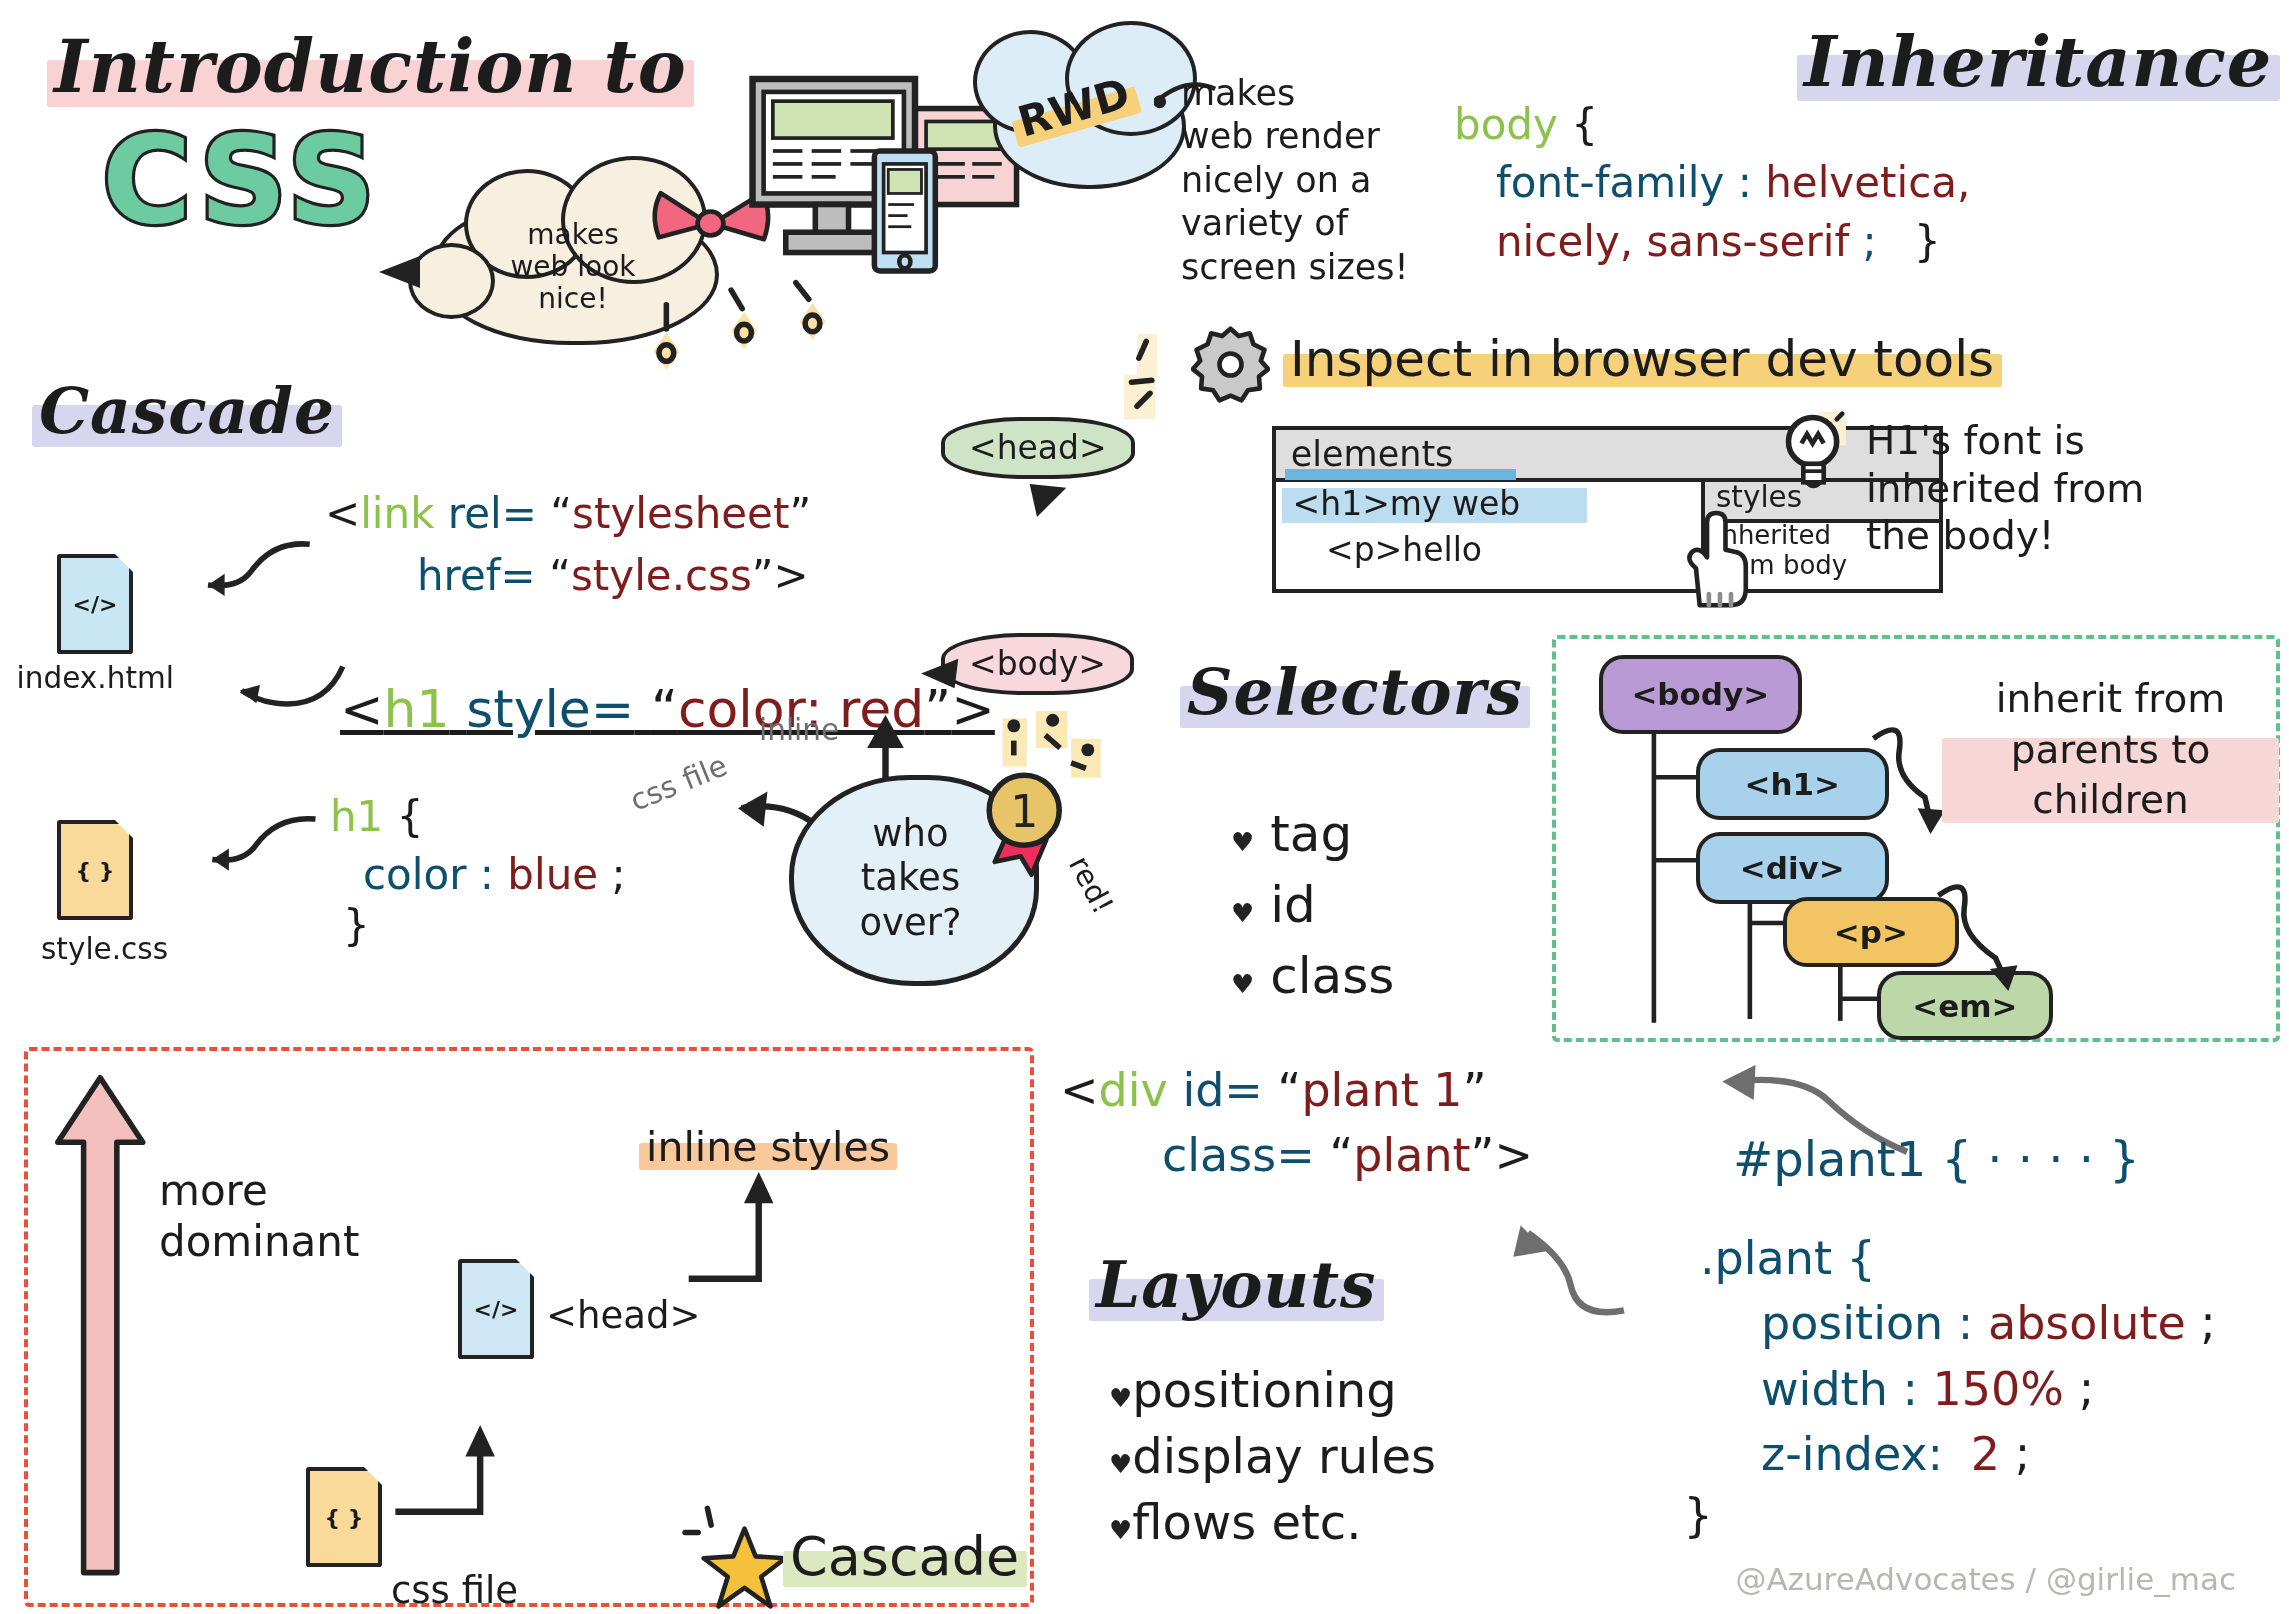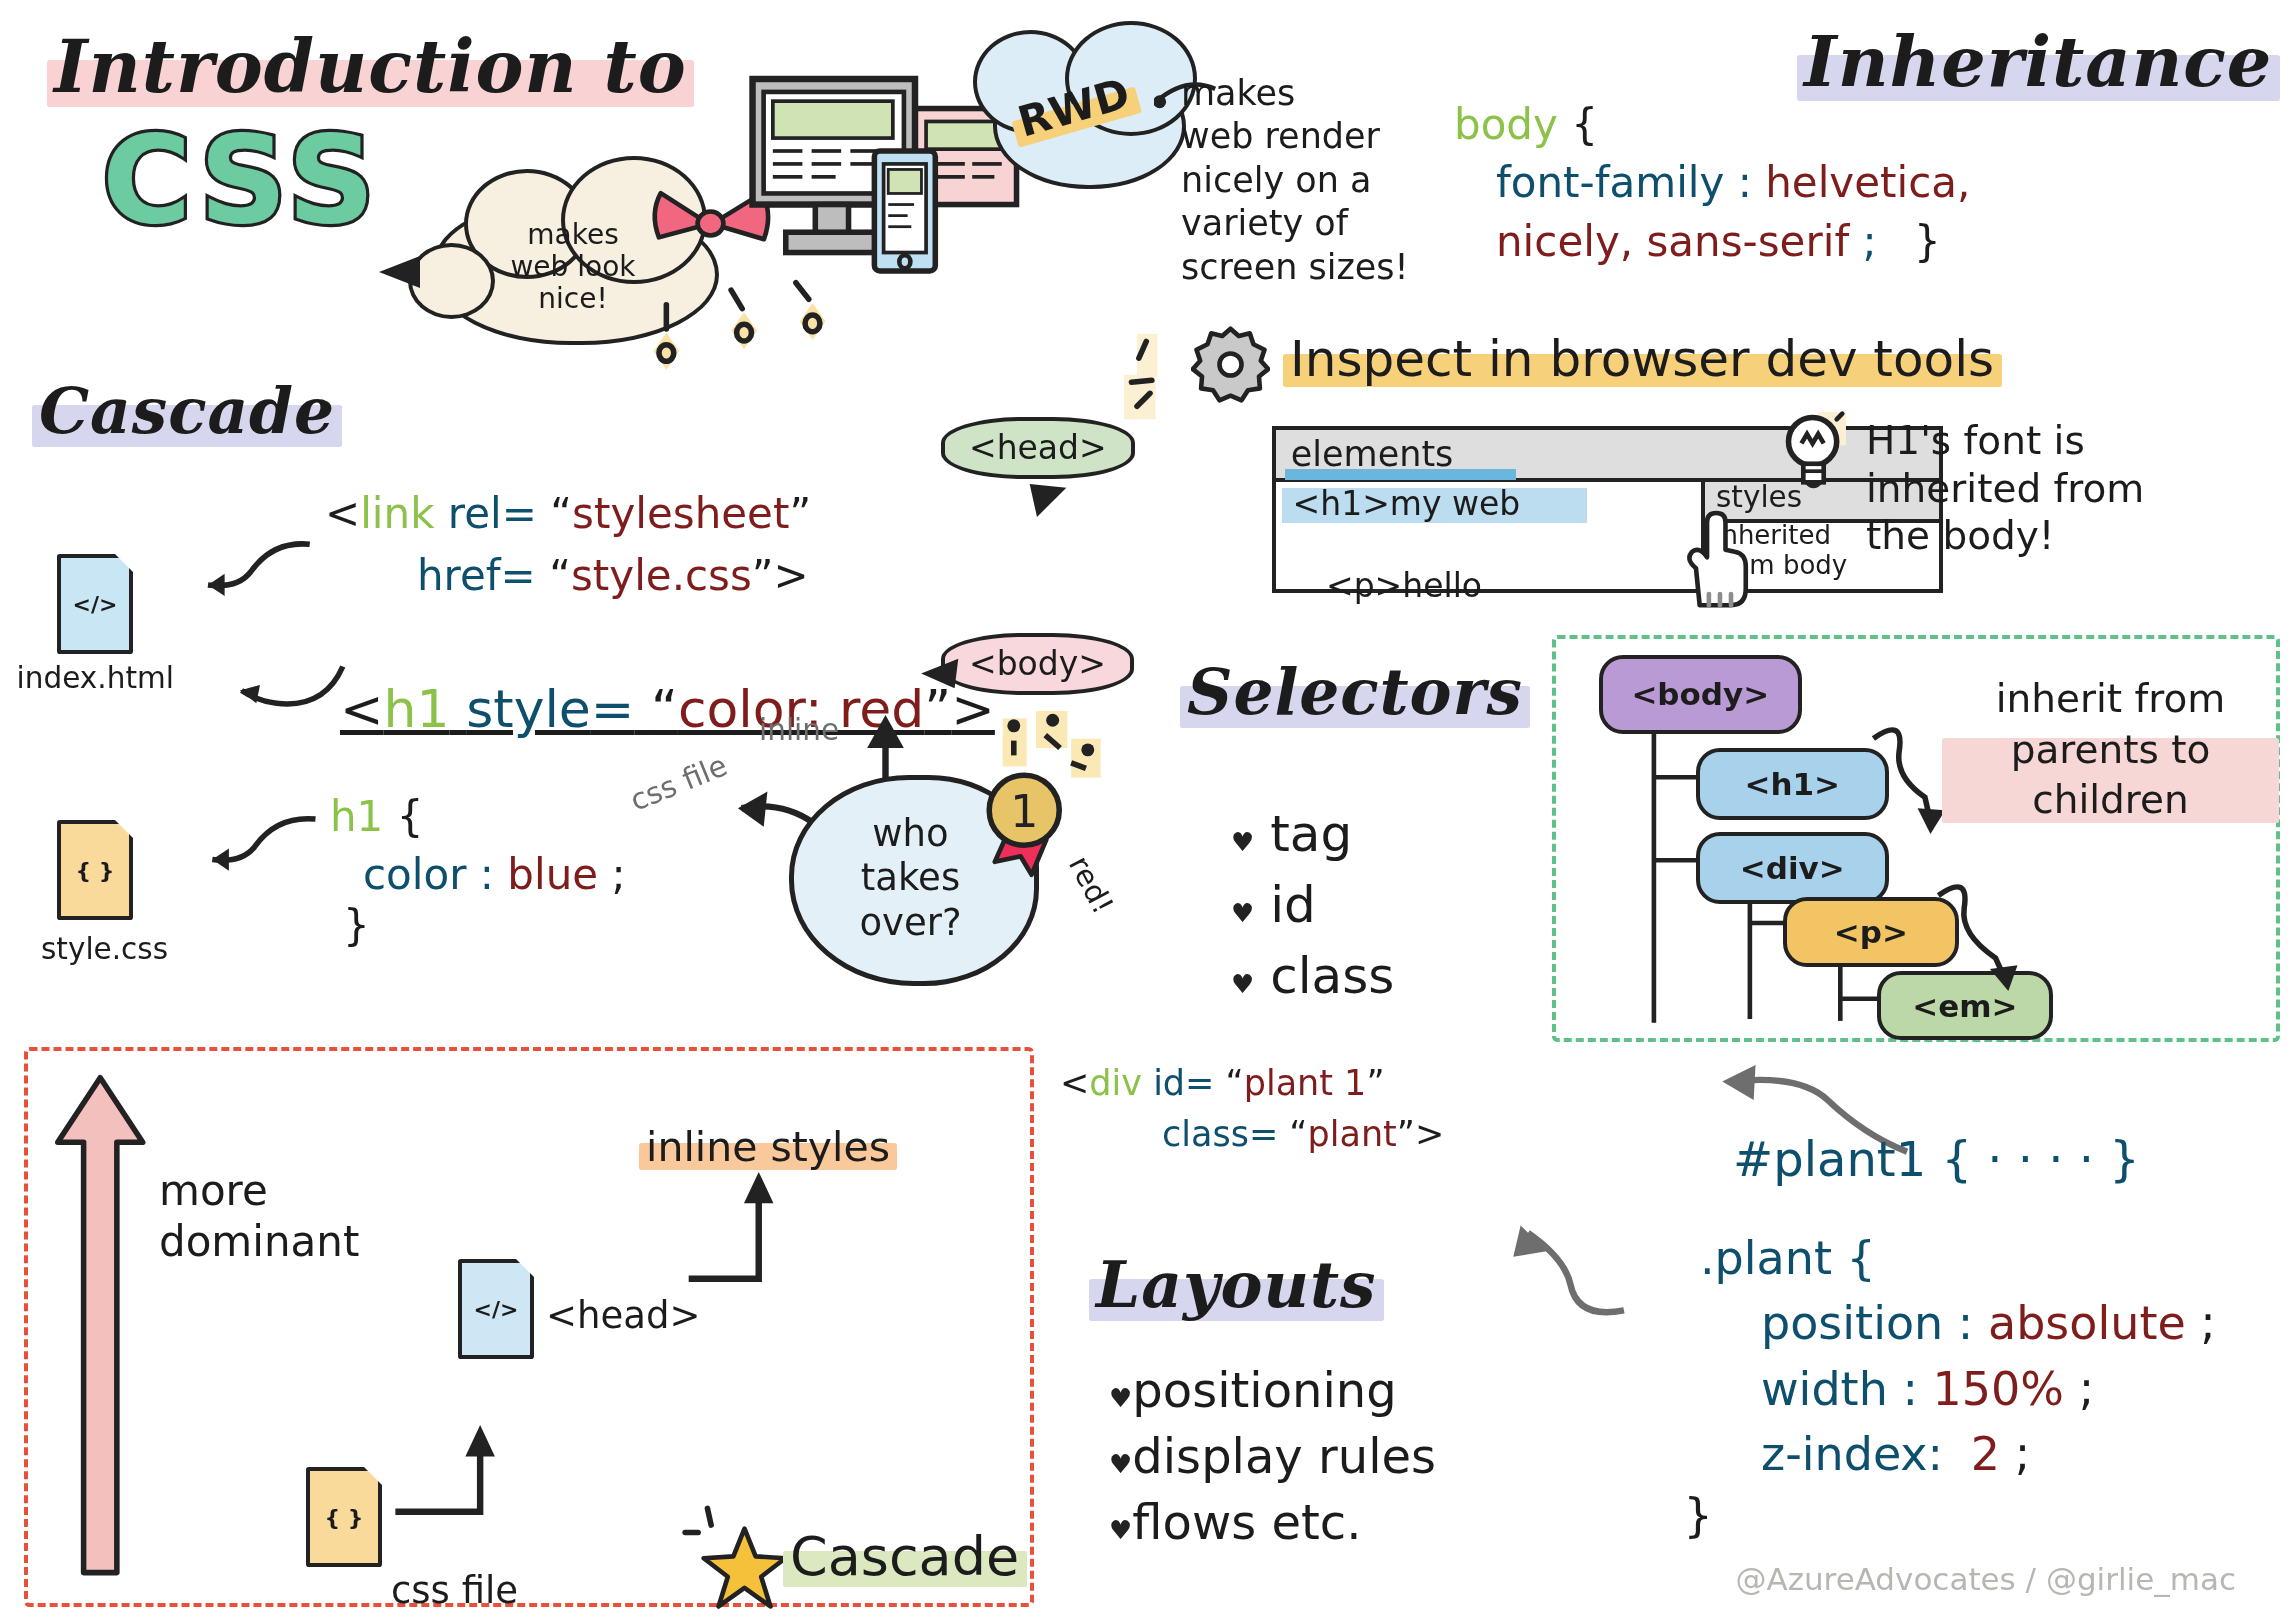--- a/index.html
+++ b/index.html
@@ -334,21 +334,21 @@
 
 <div class="abs devpanel" style="left:1272px;top:426px;width:663px;height:159px;">
   <div class="greybar" style="height:48px;border-bottom:4.6px solid #222;position:relative;">
     <div class="abs hand" style="left:14.8px;top:3.7px;font-size:35px;">elements</div>
     <div class="abs" style="left:9.2px;bottom:-1.8px;width:231px;height:11px;background:#6bb6dd;"></div>
   </div>
   <div style="display:flex;height:106px;">
     <div style="flex:0 0 425px;position:relative;">
       <div class="abs" style="left:5.5px;top:5.5px;width:305px;height:35px;background:#bcdcf0;"></div>
       <div class="abs hand" style="left:16.6px;top:1.8px;font-size:33px;">&lt;h1&gt;my web</div>
-      <div class="abs hand" style="left:50px;top:48px;font-size:33px;margin-top:36px;">&lt;p&gt;hello</div>
+      <div class="abs hand" style="left:50px;top:48px;font-size:33px;">&lt;p&gt;hello</div>
     </div>
     <div style="flex:1;border-left:4.6px solid #222;position:relative;">
       <div class="greybar" style="height:37px;border-bottom:4.6px solid #222;"></div>
       <div class="abs hand" style="left:11px;top:-1.8px;font-size:29.5px;">styles</div>
       <div class="abs hand" style="left:9.2px;top:39px;font-size:26px;line-height:1.15;white-space:pre-line;">inherited
 from body</div>
     </div>
   </div>
 </div>
 
@@ -427,21 +427,21 @@
 
 <div class="abs script" style="left:1187px;top:655px;font-size:63px;">
   <span class="hl hl-purple"><span>Selectors</span></span>
 </div>
 <div class="abs" style="left:1231px;top:799px;font-size:50px;line-height:1.42;">
   <div><span class="heart">♥</span> <span>tag</span></div>
   <div><span class="heart">♥</span> <span>id</span></div>
   <div><span class="heart">♥</span> <span>class</span></div>
 </div>
 
-<div class="abs code" style="left:1060px;top:1061px;font-size:35px;">
+<div class="abs code" style="left:1060px;top:1061px;font-size:46px;">
   <div>
     <span>&lt;</span><span class="green">div</span>
     <span class="navy">id</span><span class="navy">=</span>
     <span>“</span><span class="blue">plant 1</span><span>”</span>
   </div>
   <div style="margin-left:102px;margin-top:5.5px;">
     <span class="navy">class</span><span class="navy">=</span>
     <span>“</span><span class="blue">plant</span><span>”</span><span>&gt;</span>
   </div>
 </div>

